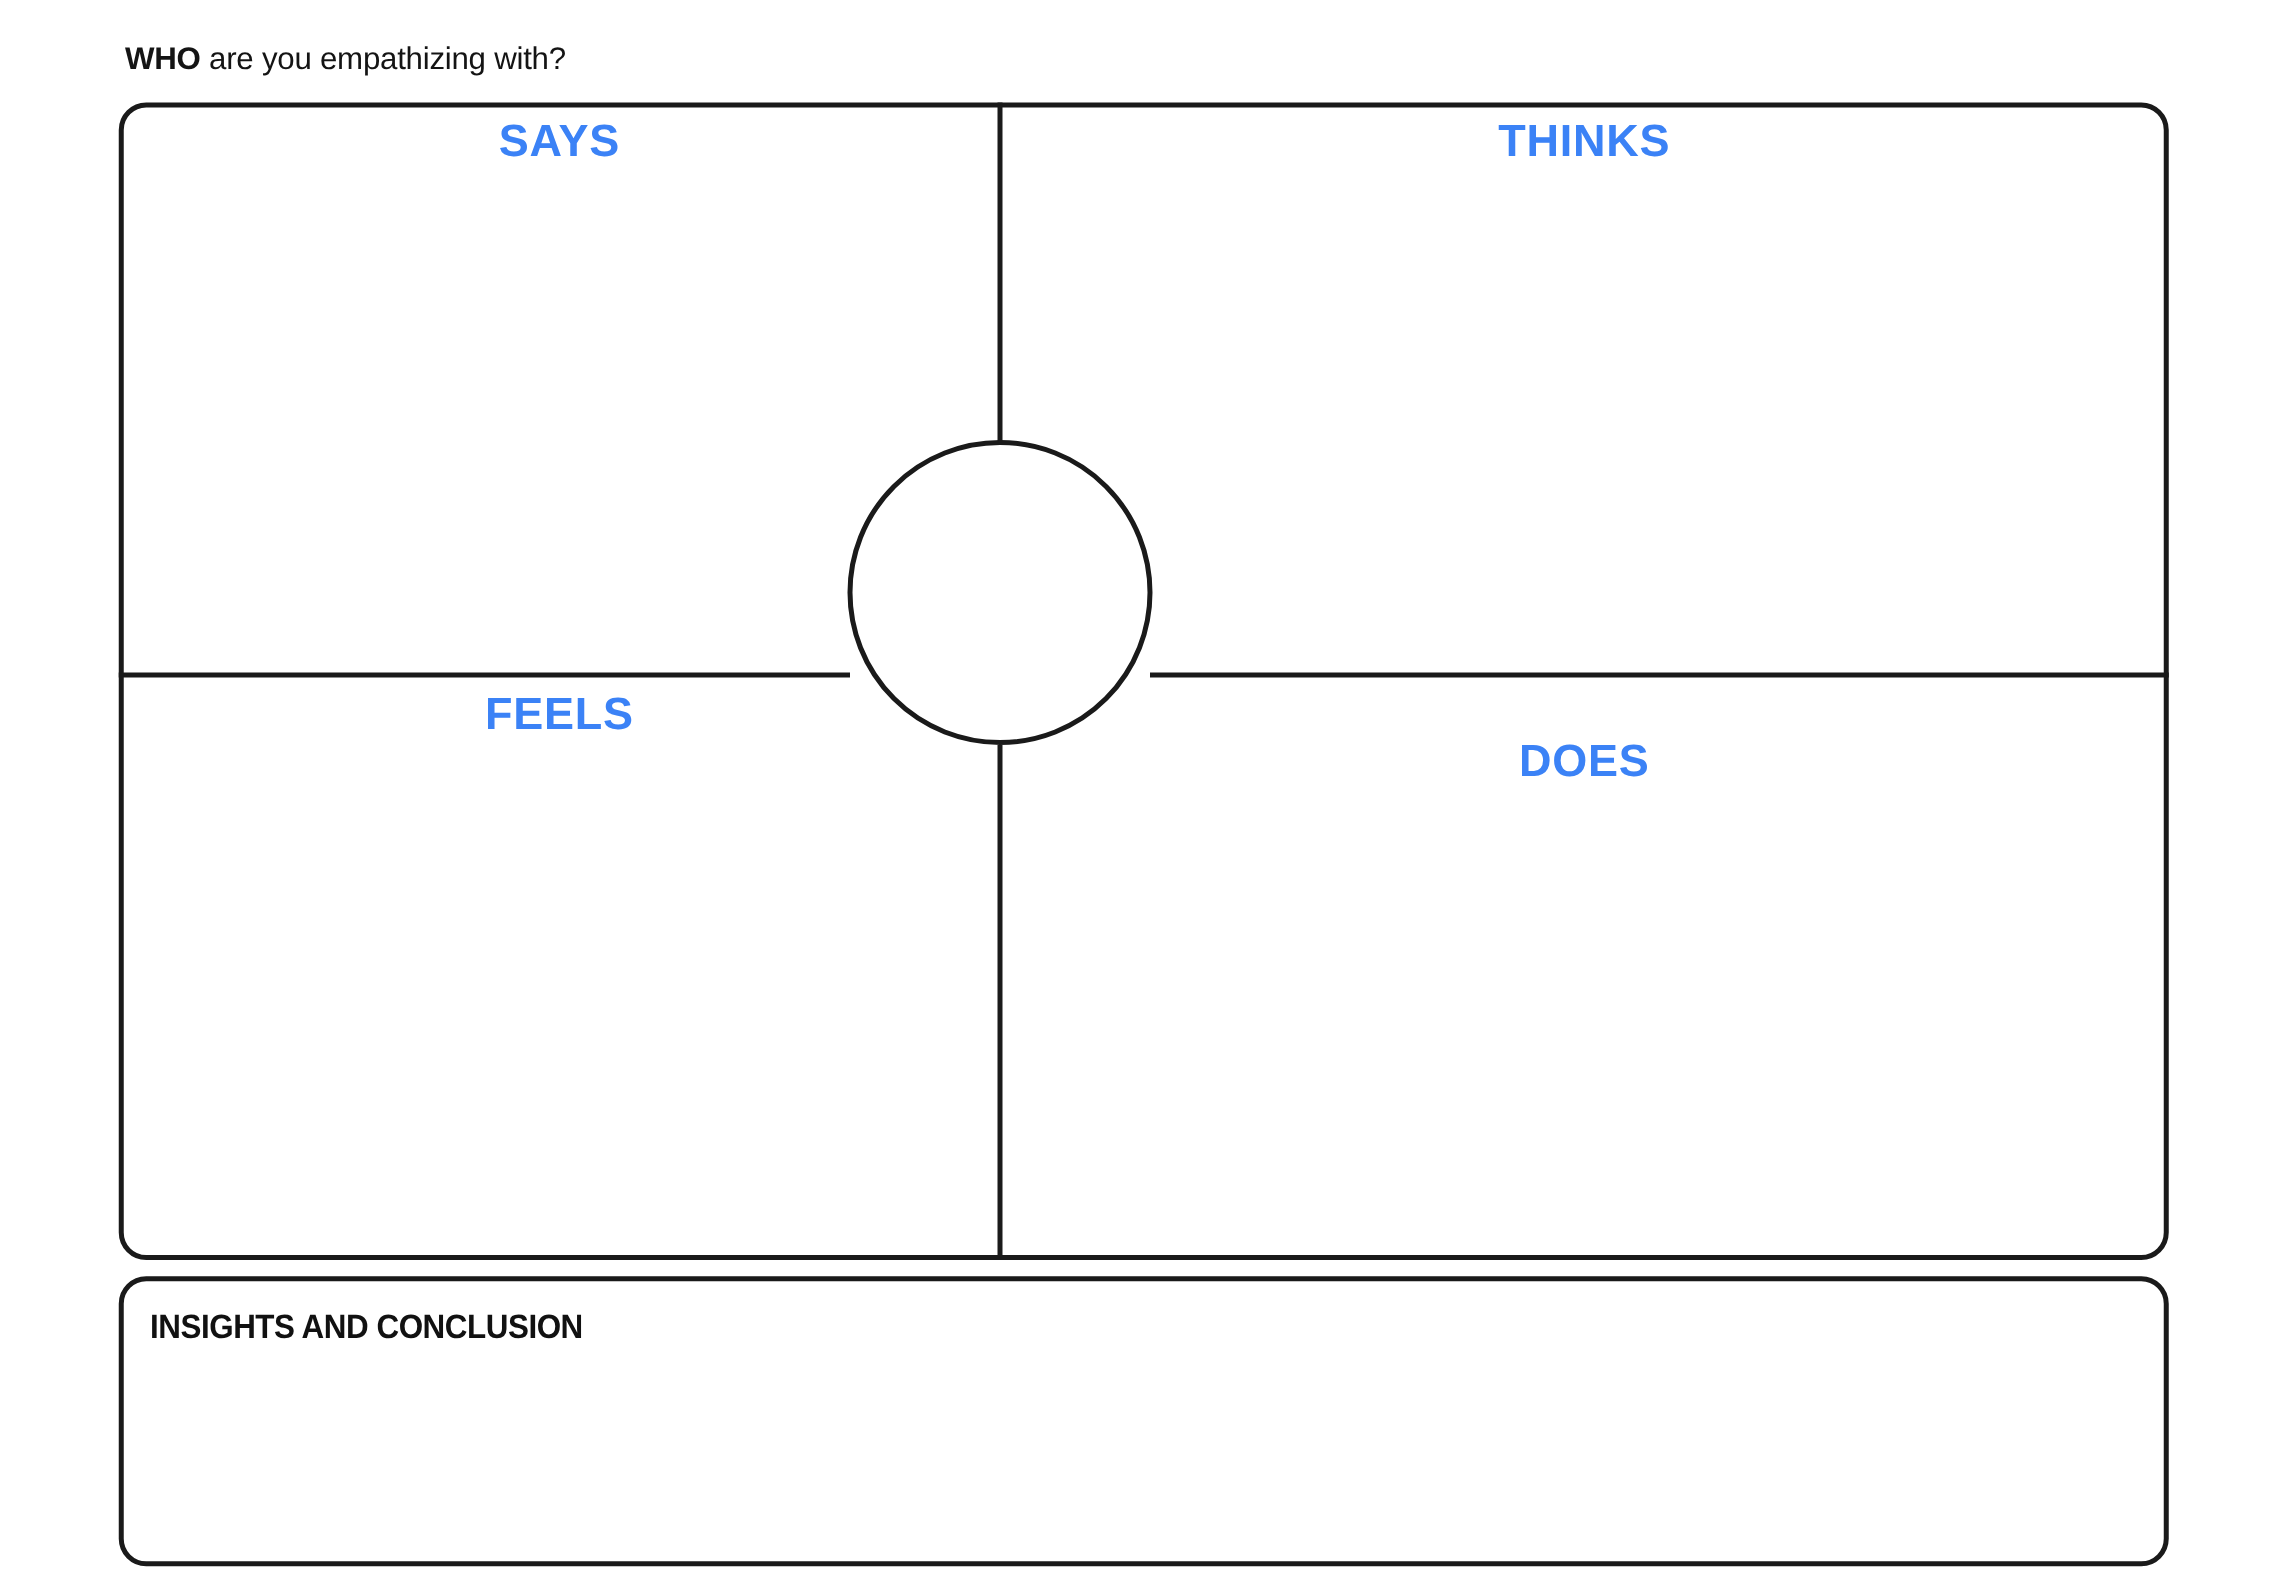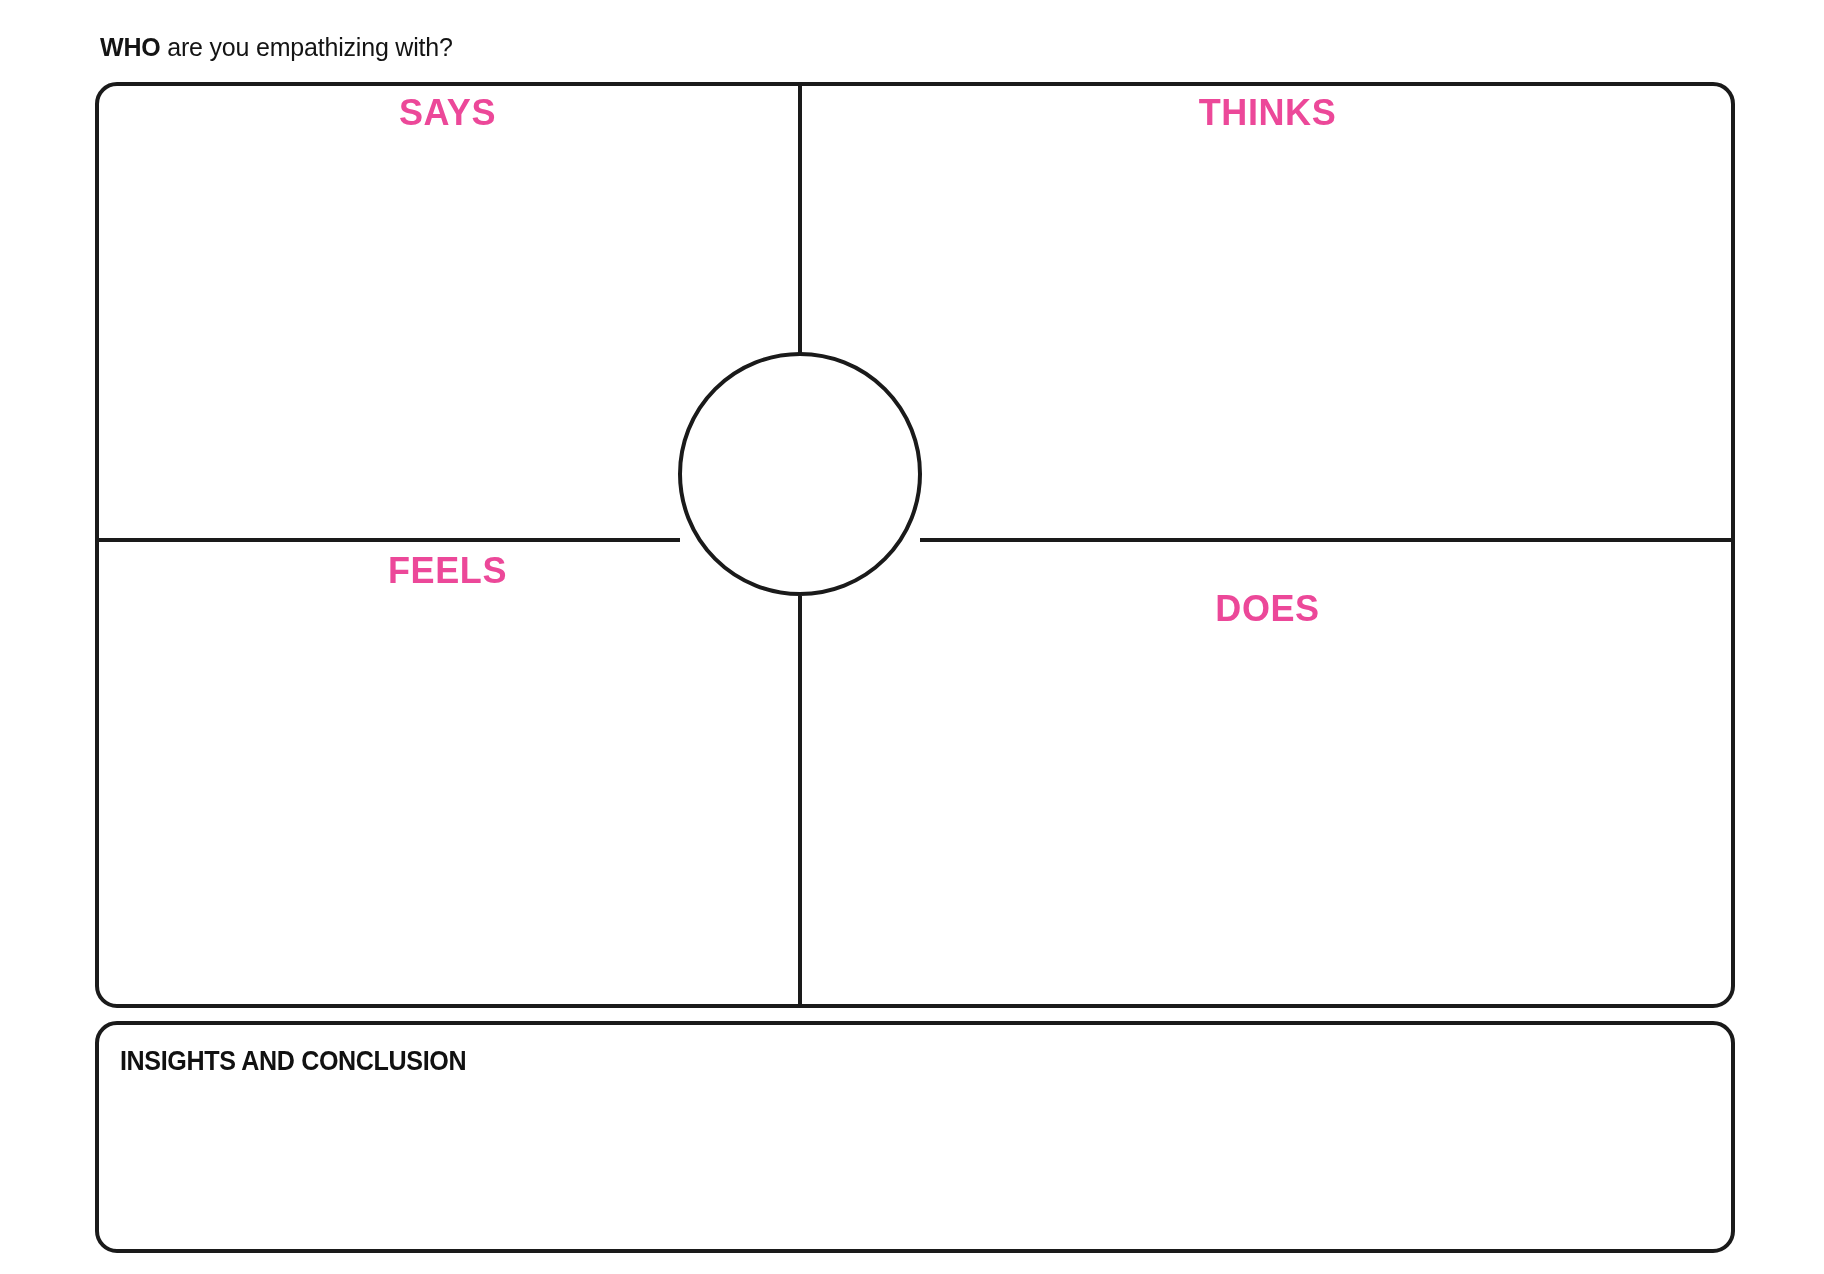--- a/index.html
+++ b/index.html
@@ -103,21 +103,21 @@
     background: #ffffff;
     z-index: 3;
   }
 
   
   .quadrant-label {
     position: absolute;
     font-size: 36px;
     font-weight: bold;
     letter-spacing: 0.6px;
-    color: #ec4899;
+    color: #3b82f6;
     text-align: center;
     white-space: nowrap;
   }
   #label-says {
     left: 95px;
     top: 92px;
     width: 705px;
   }
   #label-thinks {
     left: 800px;

